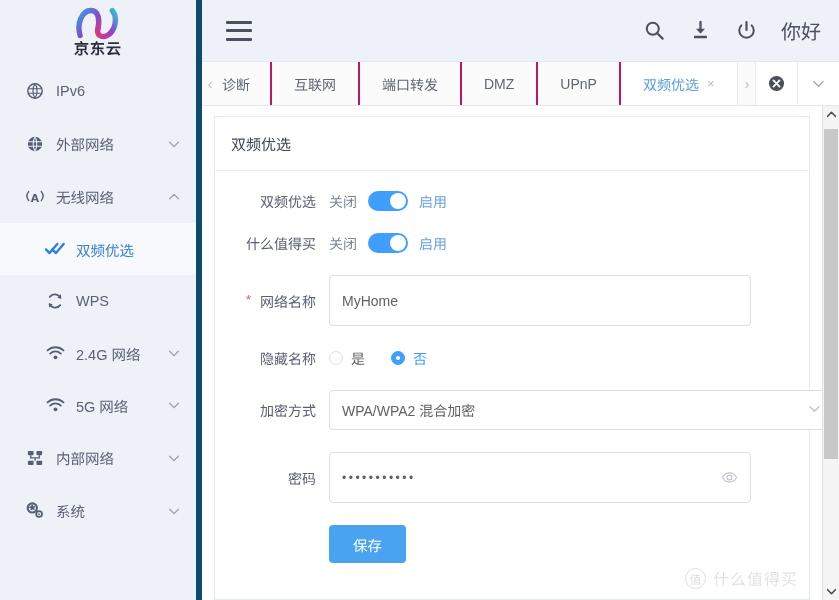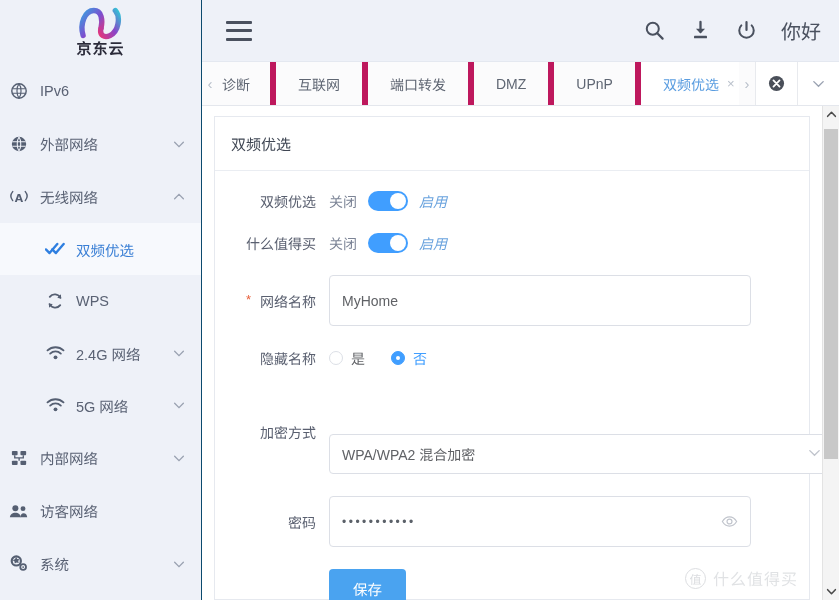--- a/index.html
+++ b/index.html
@@ -17,21 +17,21 @@
     display: flex;
     overflow: hidden;
   }
 
   
   .sidebar {
     width: 202px;
     min-width: 202px;
     height: 600px;
     background: #eef1f8;
-    border-right: 1px solid #0c4a6e;
+    border-right: 6px solid #0c4a6e;
     position: relative;
     overflow: hidden;
   }
   .logo-wrap {
     height: 62px;
     display: flex;
     align-items: center;
     justify-content: center;
     flex-direction: column;
     padding-top: 2px;
@@ -42,21 +42,21 @@
     font-weight: bold;
     color: #2b2b3a;
     letter-spacing: 1px;
     margin-top: -3px;
   }
   .nav { padding-top: 2px; }
   .nav-item {
     display: flex;
     align-items: center;
     height: 53px;
-    padding-left: 8px;
+    padding-left: 24px;
     padding-right: 14px;
     color: #5a6274;
     font-size: 14.5px;
     cursor: pointer;
     position: relative;
   }
   .nav-item .ic {
     width: 22px; height: 22px;
     margin-right: 10px;
     display: inline-flex;
@@ -152,21 +152,21 @@
     overflow: hidden;
   }
   .tab {
     display: flex;
     align-items: center;
     justify-content: center;
     padding: 0 22px;
     font-size: 14px;
     color: #5f6673;
     background: #fbfbfc;
-    border-right: 6px solid #be185d;
+    border-right: 2px solid #be185d;
     white-space: nowrap;
     cursor: pointer;
     flex: 0 0 auto;
   }
   .tab.clipped {
     padding-left: 4px;
     padding-right: 20px;
   }
   .tab.active {
     background: #ffffff;
@@ -250,21 +250,21 @@
     display: flex;
     align-items: center;
   }
 
   
   .sw-off, .sw-on {
     font-size: 14px;
     color: #7c8496;
     white-space: nowrap;
   }
-  .sw-on { color: #6aa3de; margin-left: 11px; font-style: italic; }
+  .sw-on { color: #6aa3de; margin-left: 11px; }
   .switch {
     width: 40px; height: 20px;
     border-radius: 10px;
     background: #409eff;
     position: relative;
     margin-left: 11px;
     cursor: pointer;
     flex: 0 0 auto;
   }
   .switch .knob {
@@ -342,21 +342,20 @@
     border: 1px solid #dcdfe6;
     border-radius: 4px;
     display: flex;
     align-items: center;
     justify-content: space-between;
     padding: 0 12px;
     font-size: 14px;
     color: #606266;
     background: #fff;
     cursor: pointer;
-    margin-top: 44px;
   }
   .select .caret { color: #c0c4cc; font-size: 12px; }
 
   .btn-primary {
     background: #4aa3f0;
     color: #ffffff;
     border: none;
     border-radius: 4px;
     height: 38px;
     padding: 0 24px;
@@ -557,31 +556,20 @@
             </svg>
         </span>
         <span class="label">内部网络</span>
         <span class="arrow">
           <svg width="14" height="14" viewBox="0 0 16 16">
               <path d="M3 6l5 5 5-5" fill="none" stroke="#9aa2b1" stroke-width="1.5" stroke-linecap="round"></path>
             </svg>
         </span>
       </div>
 
-      <div class="nav-item">
-        <span class="ic">
-          <svg width="20" height="16" viewBox="0 0 22 16">
-              <circle cx="7" cy="5" r="3.3" fill="#555f72"></circle>
-              <circle cx="15.4" cy="5.4" r="2.7" fill="#555f72"></circle>
-              <path d="M1 15c0-3.3 2.7-5.2 6-5.2s6 1.9 6 5.2z" fill="#555f72"></path>
-              <path d="M12.6 15c.1-2.9 1.4-4.6 3.4-4.6 2.3 0 4 1.6 4 4.6z" fill="#555f72"></path>
-            </svg>
-        </span>
-        <span class="label">访客网络</span>
-      </div>
 
       <div class="nav-item">
         <span class="ic">
           <svg width="20" height="18" viewBox="0 0 22 20">
               <path d="M8 2.2l1 2.2 2.4.3-1.3 2 .6 2.3-2.4-.8-2.1 1.3-.1-2.4-2-1.4 2.3-.9z" fill="#555f72"></path>
               <circle cx="8" cy="6.6" r="5.1" fill="none" stroke="#555f72" stroke-width="2.4"></circle>
               <circle cx="15.6" cy="13.4" r="3.2" fill="none" stroke="#555f72" stroke-width="2"></circle>
               <circle cx="15.6" cy="13.4" r="1" fill="#555f72"></circle>
             </svg>
         </span>

